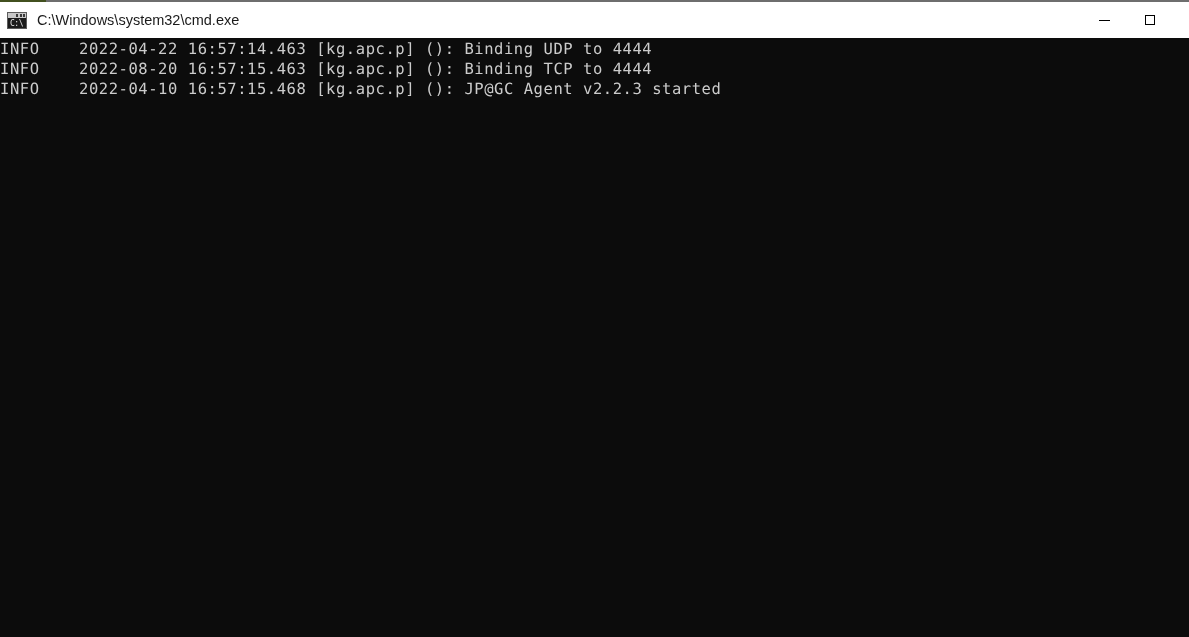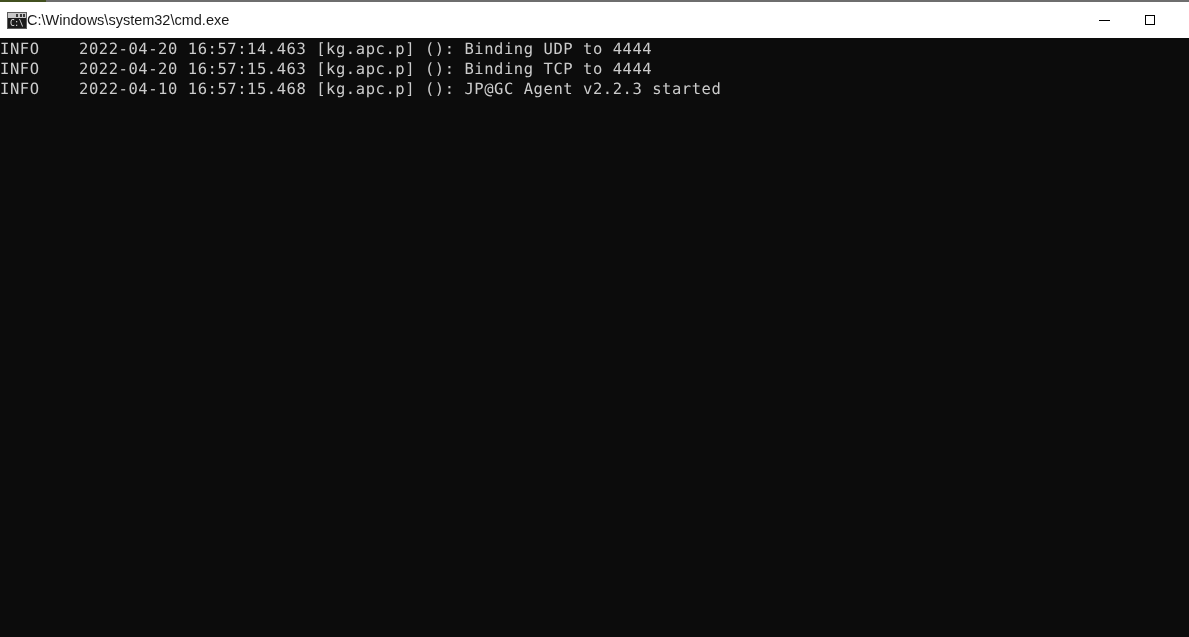--- a/index.html
+++ b/index.html
@@ -93,20 +93,21 @@
     top: 5px;
     font-family: "DejaVu Sans Mono", monospace;
     font-size: 8px;
     line-height: 11px;
     color: #e6e6e6;
     letter-spacing: -0.5px;
     white-space: nowrap;
   }
 
   #title-text {
+    margin-left: 10px;
     font-family: "Liberation Sans", sans-serif;
     font-size: 14.5px;
     line-height: 36px;
     color: #1a1a1a;
     white-space: nowrap;
     user-select: none;
   }
 
   #titlebar-spacer { flex: 1 1 auto; height: 36px; }
 
@@ -209,19 +210,19 @@
       </button>
       <div id="close-button">
         
       </div>
     </div>
 
   </div>
 
   <div id="console">
     <div id="console-lines">
-      <div class="console-line">INFO    2022-04-20 16:57:14.463 [kg.apc.p] (): Binding UDP to 4444</div>
-      <div class="console-line">INFO    2022-04-20 16:57:15.463 [kg.apc.p] (): Binding TCP to 4444</div>
+      <div class="console-line">INFO    2022-04-22 16:57:14.463 [kg.apc.p] (): Binding UDP to 4444</div>
+      <div class="console-line">INFO    2022-08-20 16:57:15.463 [kg.apc.p] (): Binding TCP to 4444</div>
       <div class="console-line">INFO    2022-04-10 16:57:15.468 [kg.apc.p] (): JP@GC Agent v2.2.3 started</div>
     </div>
   </div>
 
 </div>
 
 </body></html>

